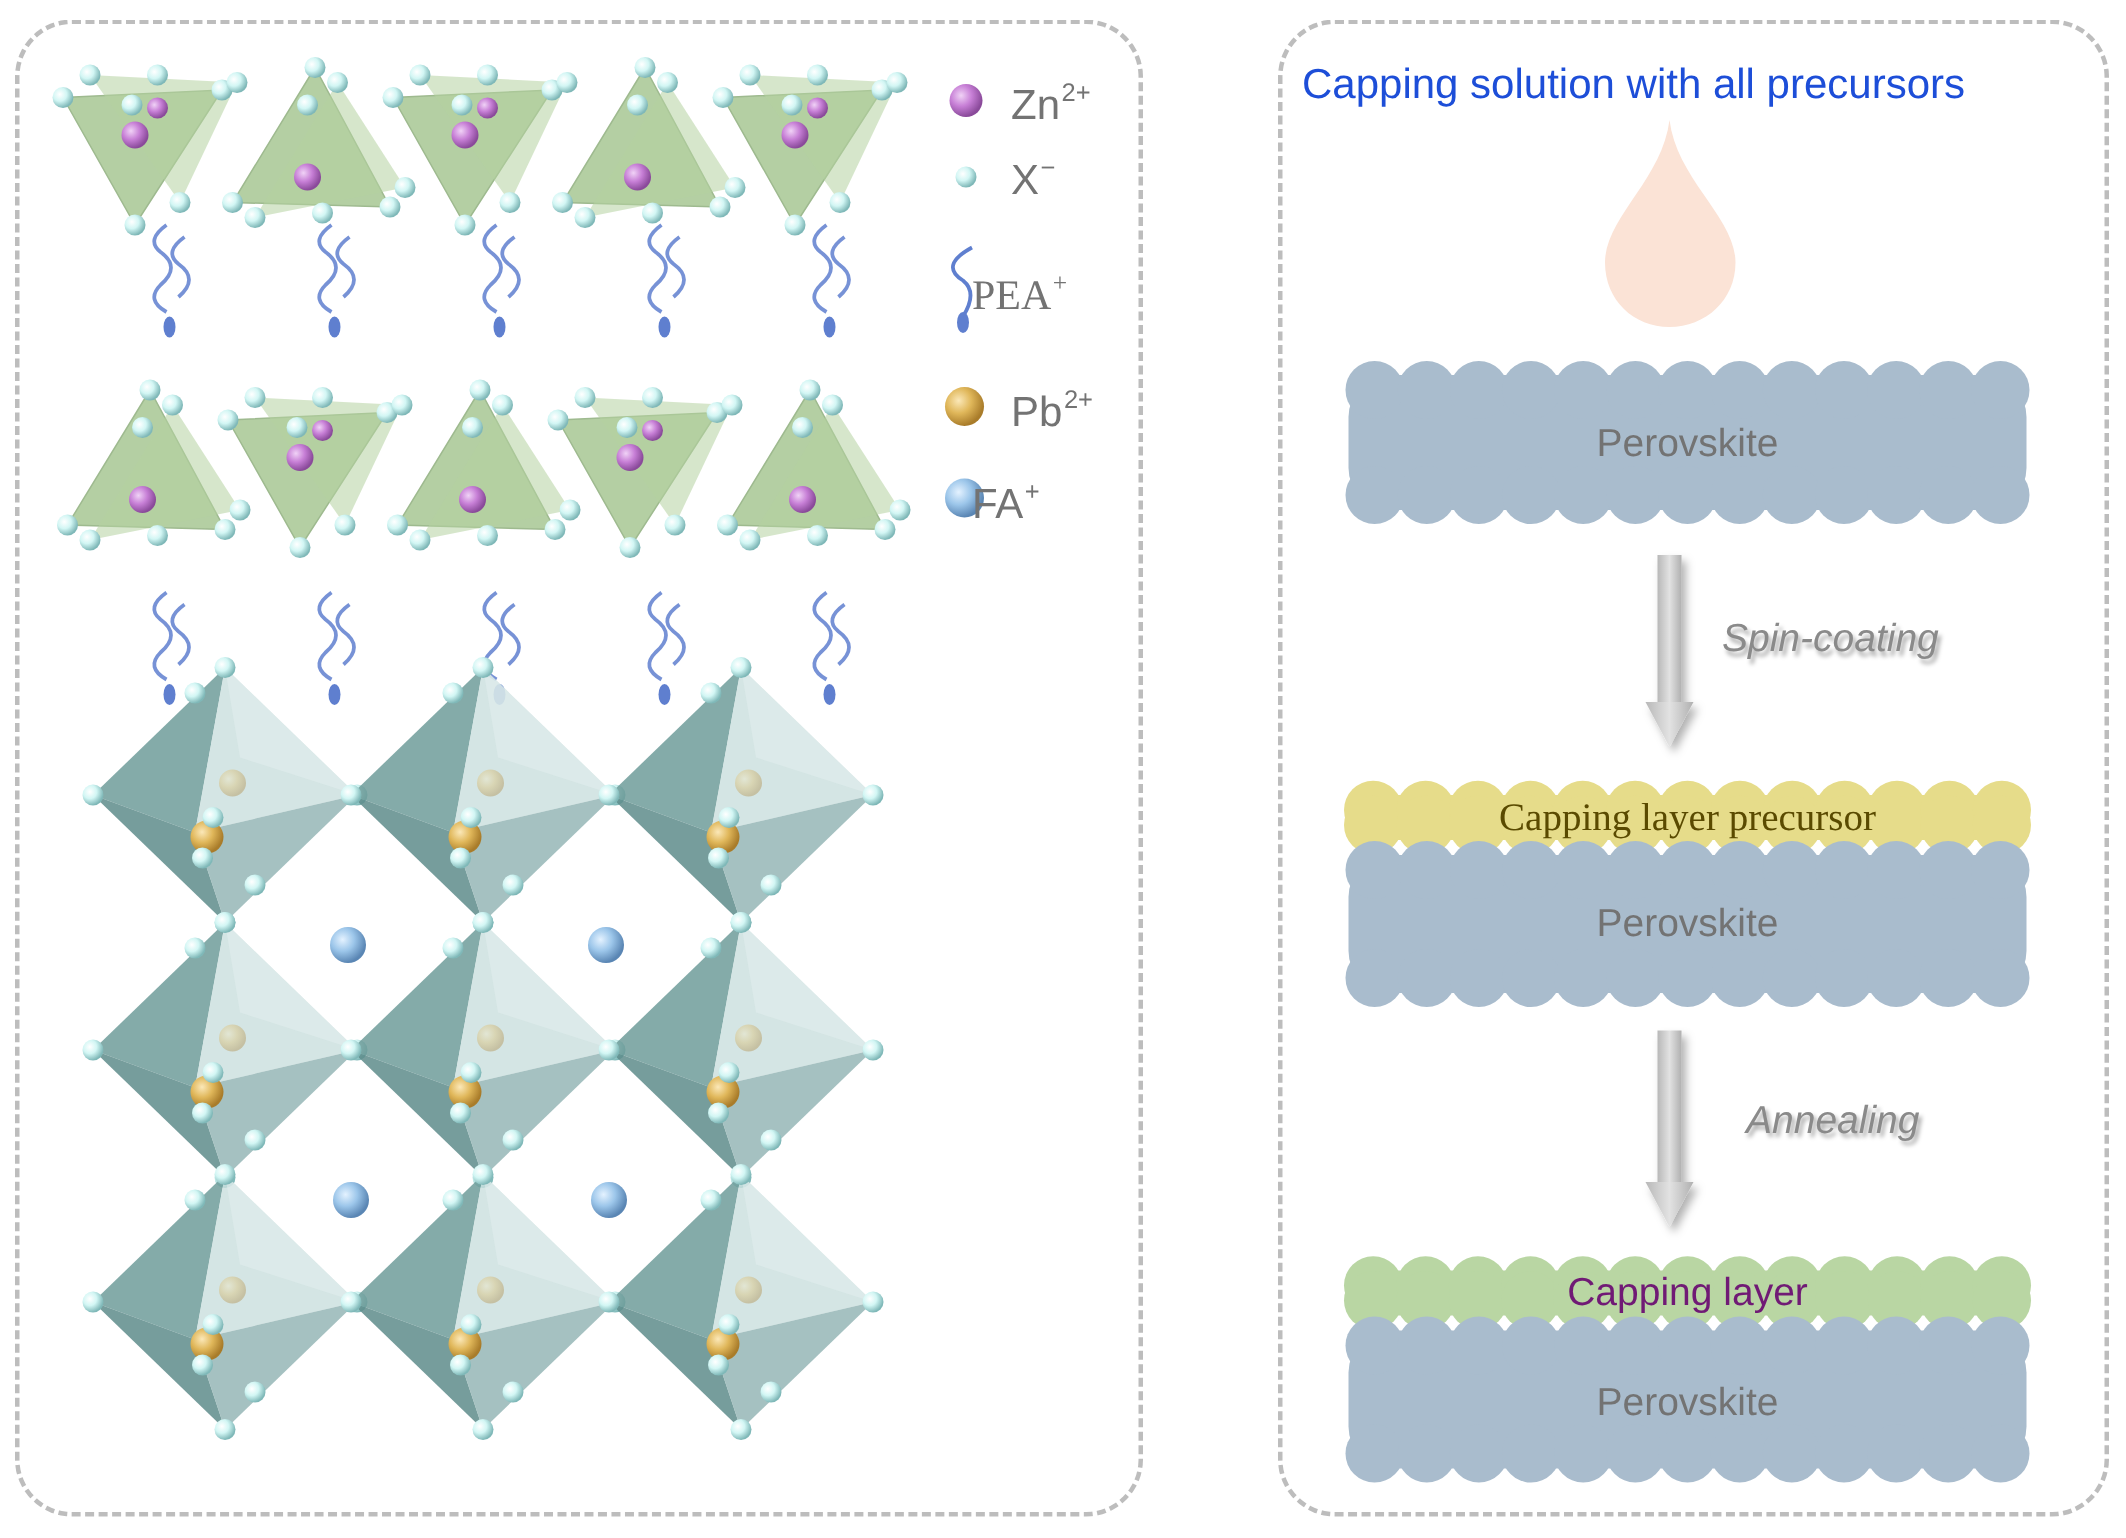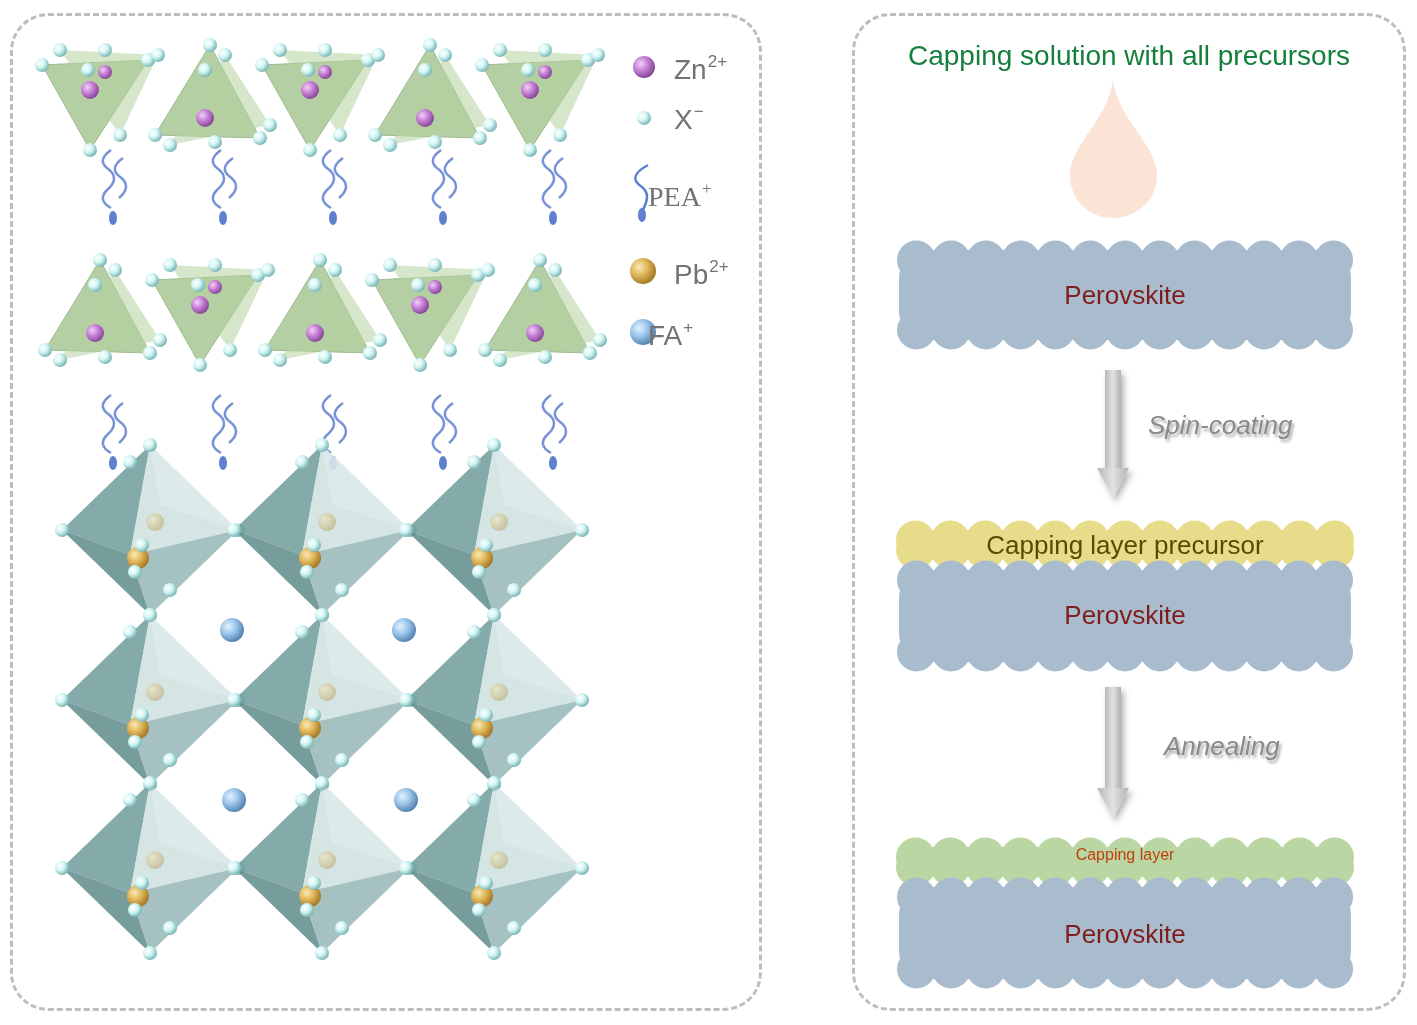--- a/index.html
+++ b/index.html
@@ -4,25 +4,25 @@
 <style>
   html, body { margin:0; padding:0; background:#ffffff; }
   body { width:1417px; height:1025px; position:relative; overflow:hidden; font-family:"Liberation Sans", sans-serif; }
   .panel { position:absolute; border:3px dashed #bdbdbd; border-radius:38px; box-sizing:border-box; }
   #left-panel { left:10px; top:13px; width:752px; height:998px; }
   #right-panel { left:852px; top:13px; width:554px; height:998px; }
   svg { position:absolute; left:0; top:0; }
   .legend-label { position:absolute; font-size:28px; color:#737373; }
   .legend-label sup { font-size:17px; vertical-align:12px; margin-left:1px; }
   .rtext { position:absolute; text-align:center; white-space:nowrap; }
-  #solution-title { left:852px; width:554px; top:40px; font-size:28px; color:#15803d; }
-  .perov-label { font-size:26px; color:#7f1d1d; }
+  #solution-title { left:812px; width:554px; top:40px; font-size:28px; color:#1d4ed8; }
+  .perov-label { font-size:26px; color:#737373; }
   .step-label { font-size:26px; font-style:italic; color:#8a8a8a; text-shadow:2px 3px 3px rgba(0,0,0,0.35); text-align:left !important; }
   #precursor-label { font-size:26px; color:#5a4a00; }
-  #capping-label { font-size:16px; color:#c2410c;text-align:center; }
+  #capping-label { font-size:26px; color:#701a75;text-align:center; }
 </style>
 </head>
 <body>
 
 <div class="panel" id="left-panel"></div>
 <div class="panel" id="right-panel"></div>
 
 <svg id="art" width="1417" height="1025">
   <defs>
     <radialGradient id="gHal" cx="35%" cy="35%" r="65%">
@@ -547,17 +547,17 @@
 <div class="legend-label" style="left:674px;top:52px;"><span>Zn</span><sup>2+</sup></div>
 <div class="legend-label" style="left:674px;top:102px;"><span>X</span><sup>−</sup></div>
 <div class="legend-label" style="left:648px;top:179px;font-family:Liberation Serif, serif;"><span>PEA</span><sup>+</sup></div>
 <div class="legend-label" style="left:674px;top:257px;text-align:center;"><span>Pb</span><sup>2+</sup></div>
 <div class="legend-label" style="left:648px;top:318px;"><span>FA</span><sup>+</sup></div>
 
 <div class="rtext" id="solution-title">Capping solution with all precursors</div>
 
 <div class="rtext perov-label" style="left:900px;width:450px;top:280px;">Perovskite</div>
 <div class="rtext step-label" style="left:1148px;top:410px;">Spin-coating</div>
-<div class="rtext" id="precursor-label" style="left:900px;width:450px;top:530px;">Capping layer precursor</div>
+<div class="rtext" id="precursor-label" style="left:900px;width:450px;top:530px;font-family:Liberation Serif, serif;">Capping layer precursor</div>
 <div class="rtext perov-label" style="left:900px;width:450px;top:600px;">Perovskite</div>
 <div class="rtext step-label" style="left:1148px;top:731px;margin-left:16px;">Annealing</div>
 <div class="rtext" id="capping-label" style="left:900px;width:450px;top:846px;">Capping layer</div>
 <div class="rtext perov-label" style="left:900px;width:450px;top:919px;">Perovskite</div>
 
 </body></html>

